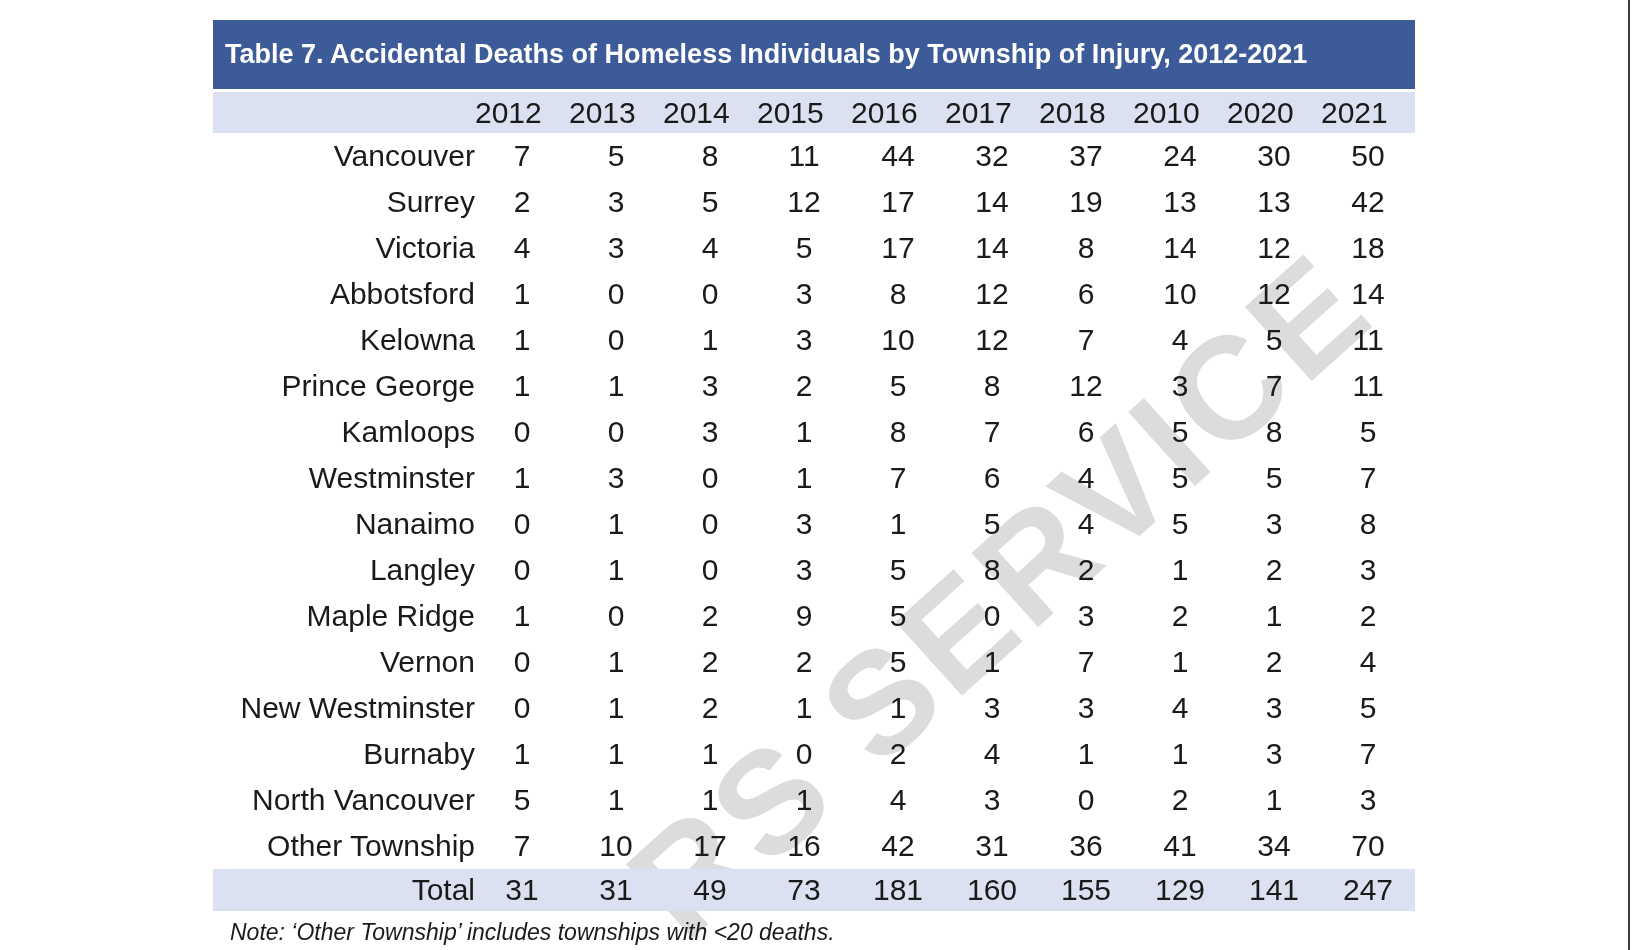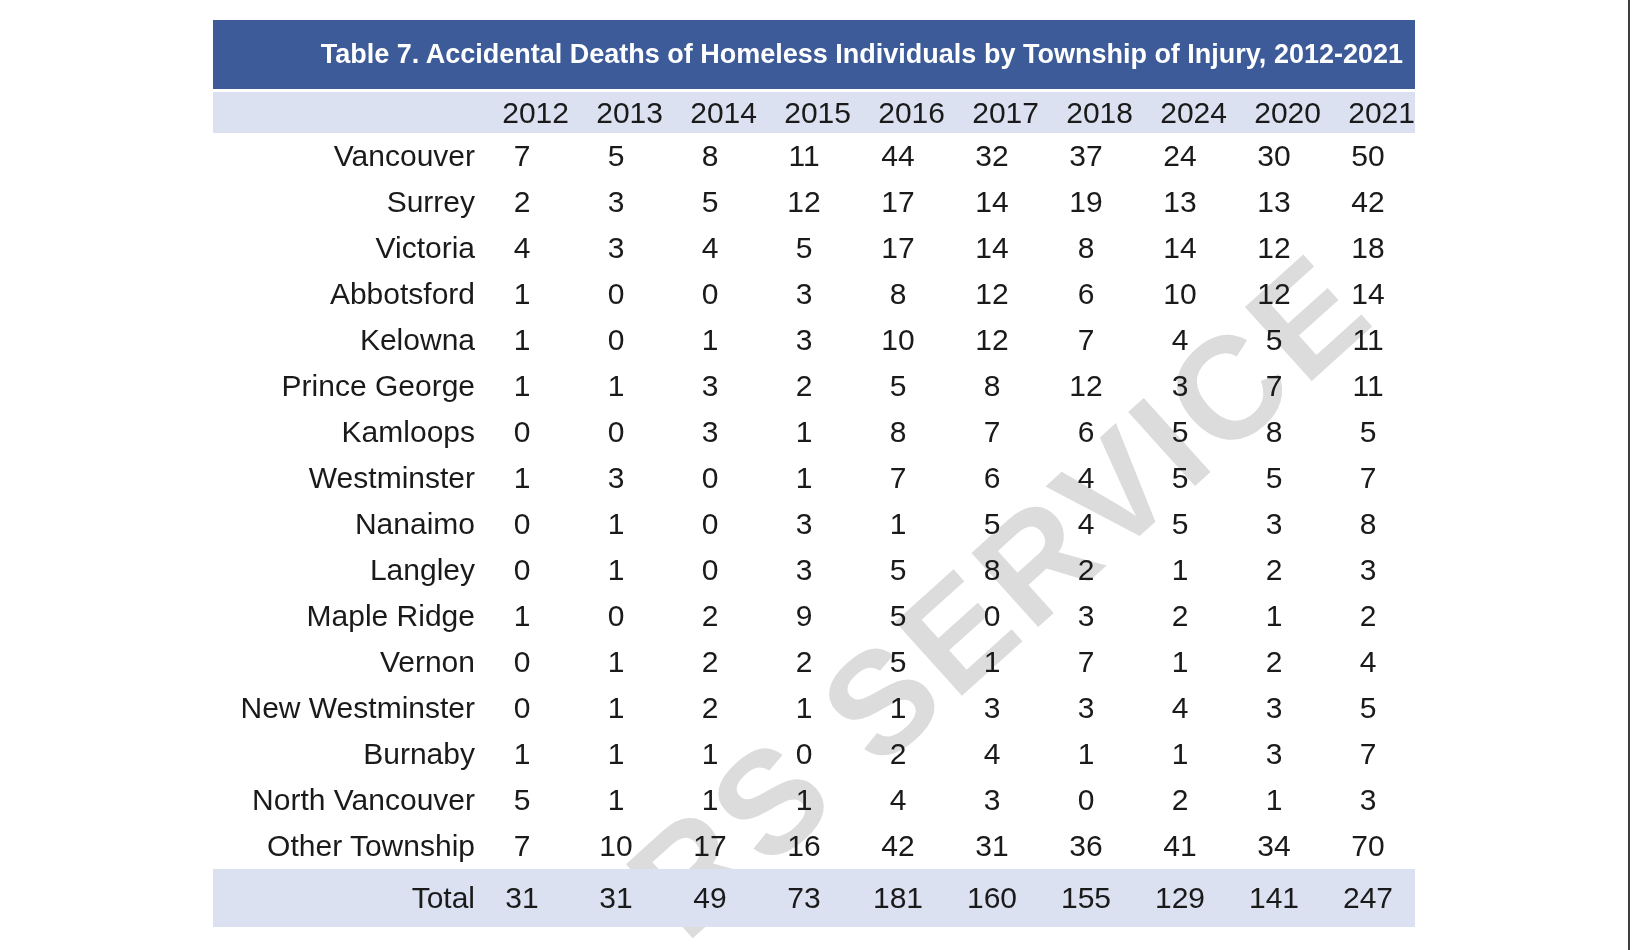--- a/index.html
+++ b/index.html
@@ -46,53 +46,53 @@
   }
   .title-bar{
     height:69px;
     margin-bottom:3px;
     background:var(--header_bg);
     color:var(--header_text);
     font-size:27px;
     font-weight:700;
     display:flex;
     align-items:center;
-    justify-content:flex-end;
+    justify-content:flex-start;
     white-space:nowrap;
     padding:0 12px;
   }
   table.deaths{
     width:1202px;
     border-collapse:collapse;
     table-layout:fixed;
     font-size:30px;
     color:var(--body_text);
   }
   table.deaths col.c-label{width:262px;}
   table.deaths col.c-year{width:94px;}
   table.deaths thead th{
     background:var(--band_bg);
     height:41px;
     font-weight:400;
-    text-align:right;
+    text-align:left;
     vertical-align:middle;
   }
   table.deaths tbody td{
     height:46px;
     text-align:center;
     vertical-align:middle;
     background:transparent;
   }
   table.deaths td.label, table.deaths th.label{
     text-align:right;
     padding-left:6px;
   }
   table.deaths tfoot td{
     background:var(--band_bg);
-    height:58px;
+    height:42px;
     text-align:center;
     vertical-align:middle;
   }
   table.deaths tfoot td.label{
     padding-left:14px;
   }
   .note{
     margin-top:8px;
     padding-left:17px;
     font-style:italic;
@@ -129,21 +129,21 @@
       <tr>
         <th class="label"></th>
 
       <th>2012</th>
           <th>2013</th>
           <th>2014</th>
           <th>2015</th>
           <th>2016</th>
           <th>2017</th>
           <th>2018</th>
-          <th>2024</th>
+          <th>2010</th>
           <th>2020</th>
           <th>2021</th>
         </tr>
     </thead>
     <tbody>
 
     <tr>
           <td class="label">Vancouver</td>
           <td>7</td>
           <td>5</td>
@@ -363,16 +363,17 @@
           <td>181</td>
           <td>160</td>
           <td>155</td>
           <td>129</td>
           <td>141</td>
           <td>247</td>
         </tr>
     </tfoot>
   </table>
 
+  <div class="note">Note: ‘Other Township’ includes townships with &lt;20 deaths.</div>
 
 </div>
 
 <div class="page-edge"></div>
 
 </body></html>

